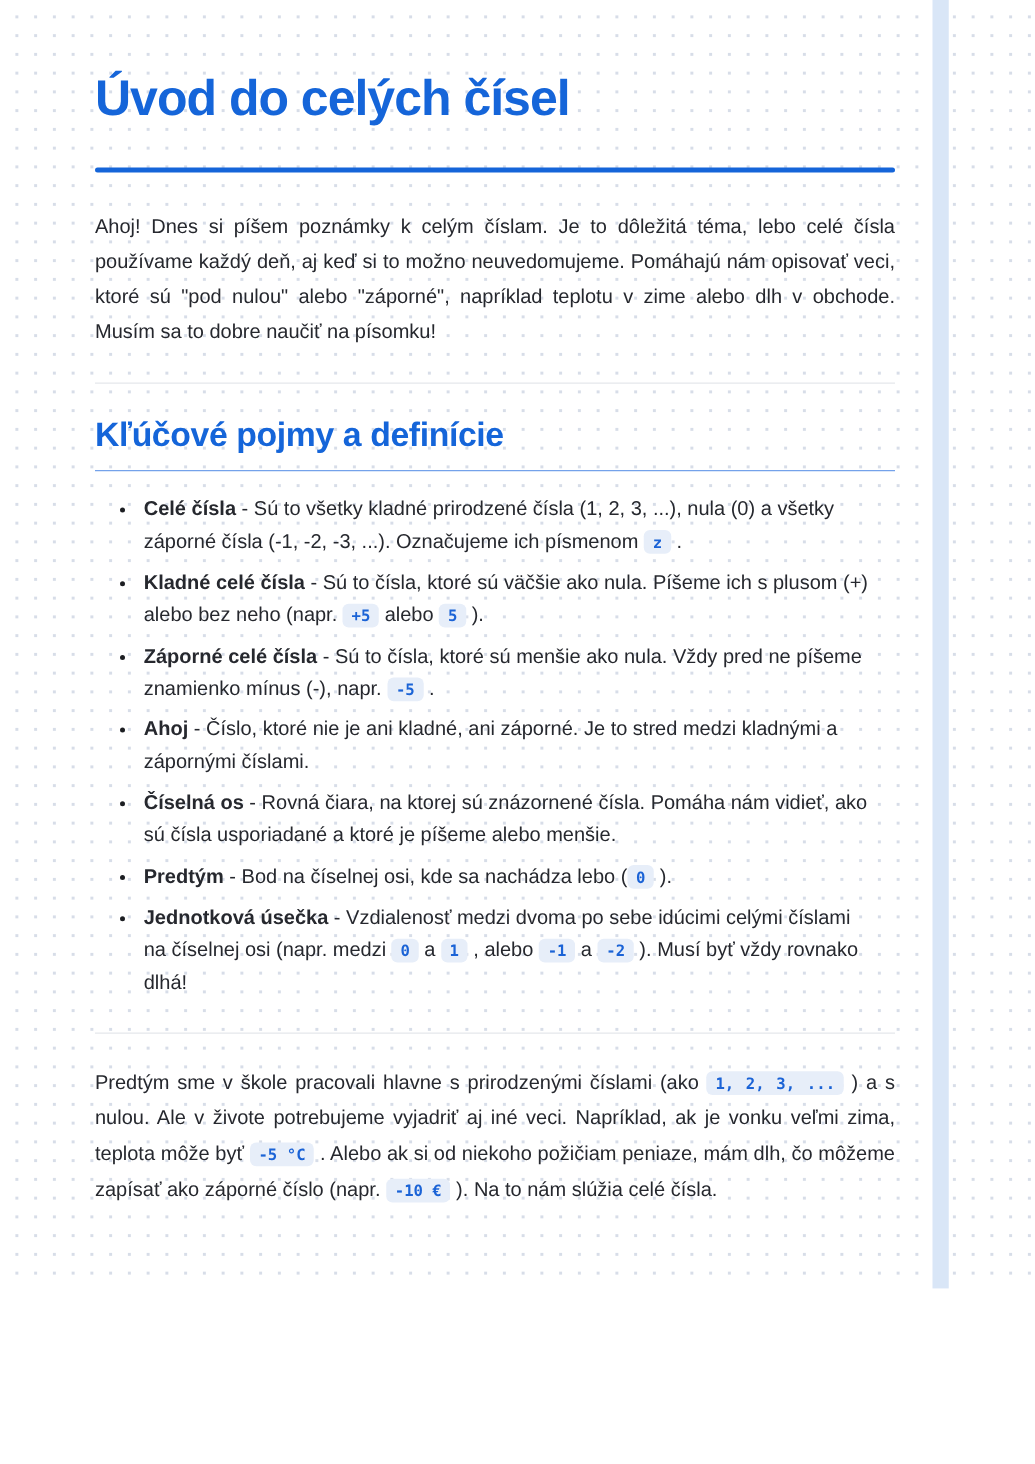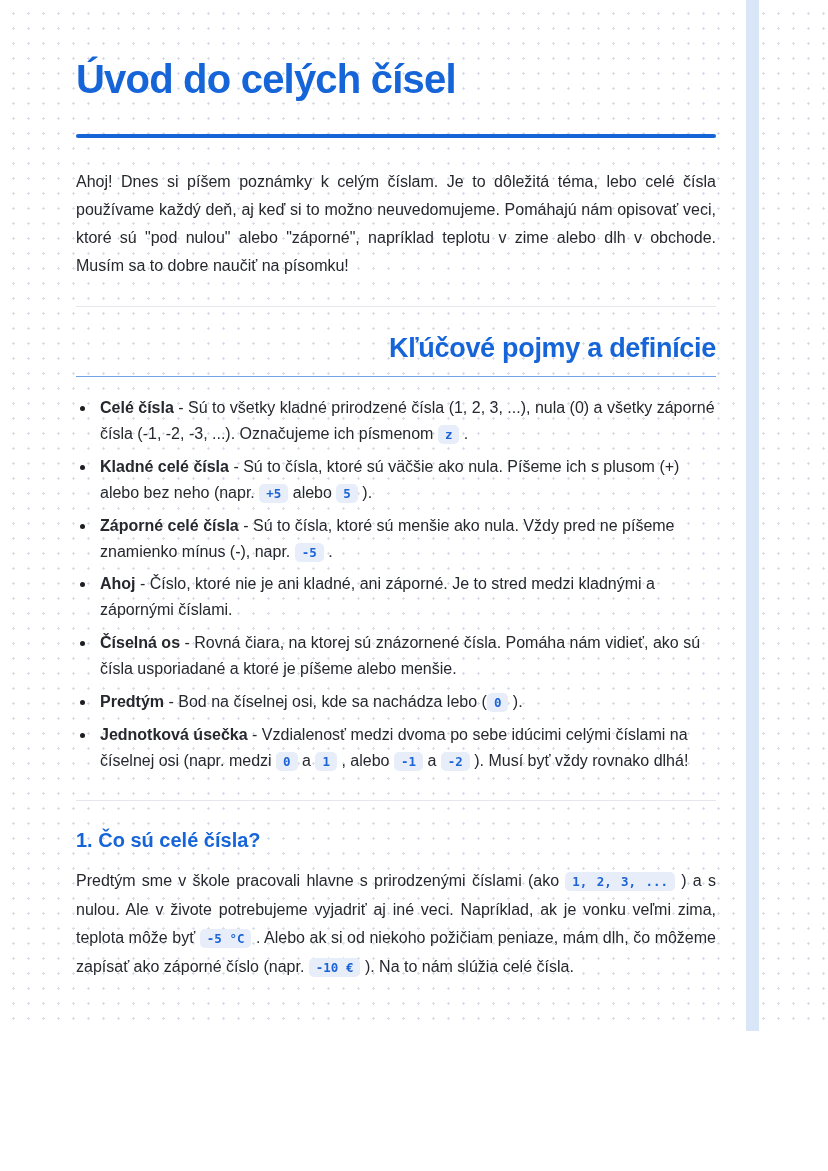--- a/index.html
+++ b/index.html
@@ -22,22 +22,22 @@
     background-size:15px 15px;background-position:6px 6px;
     font-family:"Liberation Sans",sans-serif;color:var(--text);
   }
   .edge-stripe{position:absolute;left:746px;top:0;width:13px;height:100%;background:var(--stripe);}
   .content{position:absolute;left:76px;top:0;width:640px;}
   h1{margin:56px 0 0;font-size:40px;line-height:1.15;font-weight:800;color:var(--accent);letter-spacing:-0.8px;}
   .title-rule{margin-top:32px;height:4px;background:var(--accent);border-radius:2px;}
   p.intro{margin:30px 0 0;font-size:16px;line-height:1.75;text-align:justify;}
   hr.divider{border:none;border-top:1px solid var(--divider);margin:26px 0;}
   h2{margin:24px 0 0;font-size:27px;font-weight:800;color:var(--accent);letter-spacing:-0.3px;
-     padding-bottom:12px;border-bottom:1px solid var(--heading-underline);text-align:right;}
-  ul.terms{margin:18px 0 0;padding-left:20px;font-size:16px;line-height:1.62;}
+     padding-bottom:12px;border-bottom:1px solid var(--heading-underline);}
+  ul.terms{margin:18px 15px 0;padding-left:20px;font-size:16px;line-height:1.62;}
   ul.terms li{margin-bottom:7px;padding-left:4px;}
   ul.terms li::marker{color:#1c1e22;}
   .b{font-weight:700;}
   .code{
     font-family:"DejaVu Sans Mono",monospace;font-weight:700;font-size:12.5px;line-height:1;
     color:var(--code-text);background:var(--code-bg);
     padding:2px 7px;border-radius:5px;white-space:pre-wrap;
   }
   h3{margin:28px 0 0;font-size:20px;font-weight:800;color:var(--accent);}
   p.body{margin:15px 0 0;font-size:16px;line-height:1.8;text-align:justify;}
@@ -63,18 +63,17 @@
         <li><span class="b">Kladné celé čísla</span><span class="t"> - Sú to čísla, ktoré sú väčšie ako nula. Píšeme ich s plusom (+) alebo bez neho (napr. </span><span class="code">+5</span><span class="t"> alebo </span><span class="code">5</span><span class="t"> ).</span></li>
         <li><span class="b">Záporné celé čísla</span><span class="t"> - Sú to čísla, ktoré sú menšie ako nula. Vždy pred ne píšeme znamienko mínus (-), napr. </span><span class="code">-5</span><span class="t"> .</span></li>
         <li><span class="b">Ahoj</span><span class="t"> - Číslo, ktoré nie je ani kladné, ani záporné. Je to stred medzi kladnými a zápornými číslami.</span></li>
         <li><span class="b">Číselná os</span><span class="t"> - Rovná čiara, na ktorej sú znázornené čísla. Pomáha nám vidieť, ako sú čísla usporiadané a ktoré je píšeme alebo menšie.</span></li>
         <li><span class="b">Predtým</span><span class="t"> - Bod na číselnej osi, kde sa nachádza lebo (</span><span class="code">0</span><span class="t"> ).</span></li>
         <li><span class="b">Jednotková úsečka</span><span class="t"> - Vzdialenosť medzi dvoma po sebe idúcimi celými číslami na číselnej osi (napr. medzi </span><span class="code">0</span><span class="t"> a </span><span class="code">1</span><span class="t"> , alebo </span><span class="code">-1</span><span class="t"> a </span><span class="code">-2</span><span class="t"> ). Musí byť vždy rovnako dlhá!</span></li>
       </ul>
 
     <hr class="divider">
 
-    <h3>1. Čo sú celé čísla?</h3>
     <p class="body"><span class="t">Predtým sme v škole pracovali hlavne s prirodzenými číslami (ako </span><span class="code">1, 2, 3, ...</span><span class="t"> ) a s nulou. Ale v živote potrebujeme vyjadriť aj iné veci. Napríklad, ak je vonku veľmi zima, teplota môže byť </span><span class="code">-5 °C</span><span class="t"> . Alebo ak si od niekoho požičiam peniaze, mám dlh, čo môžeme zapísať ako záporné číslo (napr. </span><span class="code">-10 €</span><span class="t"> ). Na to nám slúžia celé čísla.</span></p>
   </main>
 
   <div class="footer">(c) Knowunity 2025</div>
 </div>
 
 </body></html>

